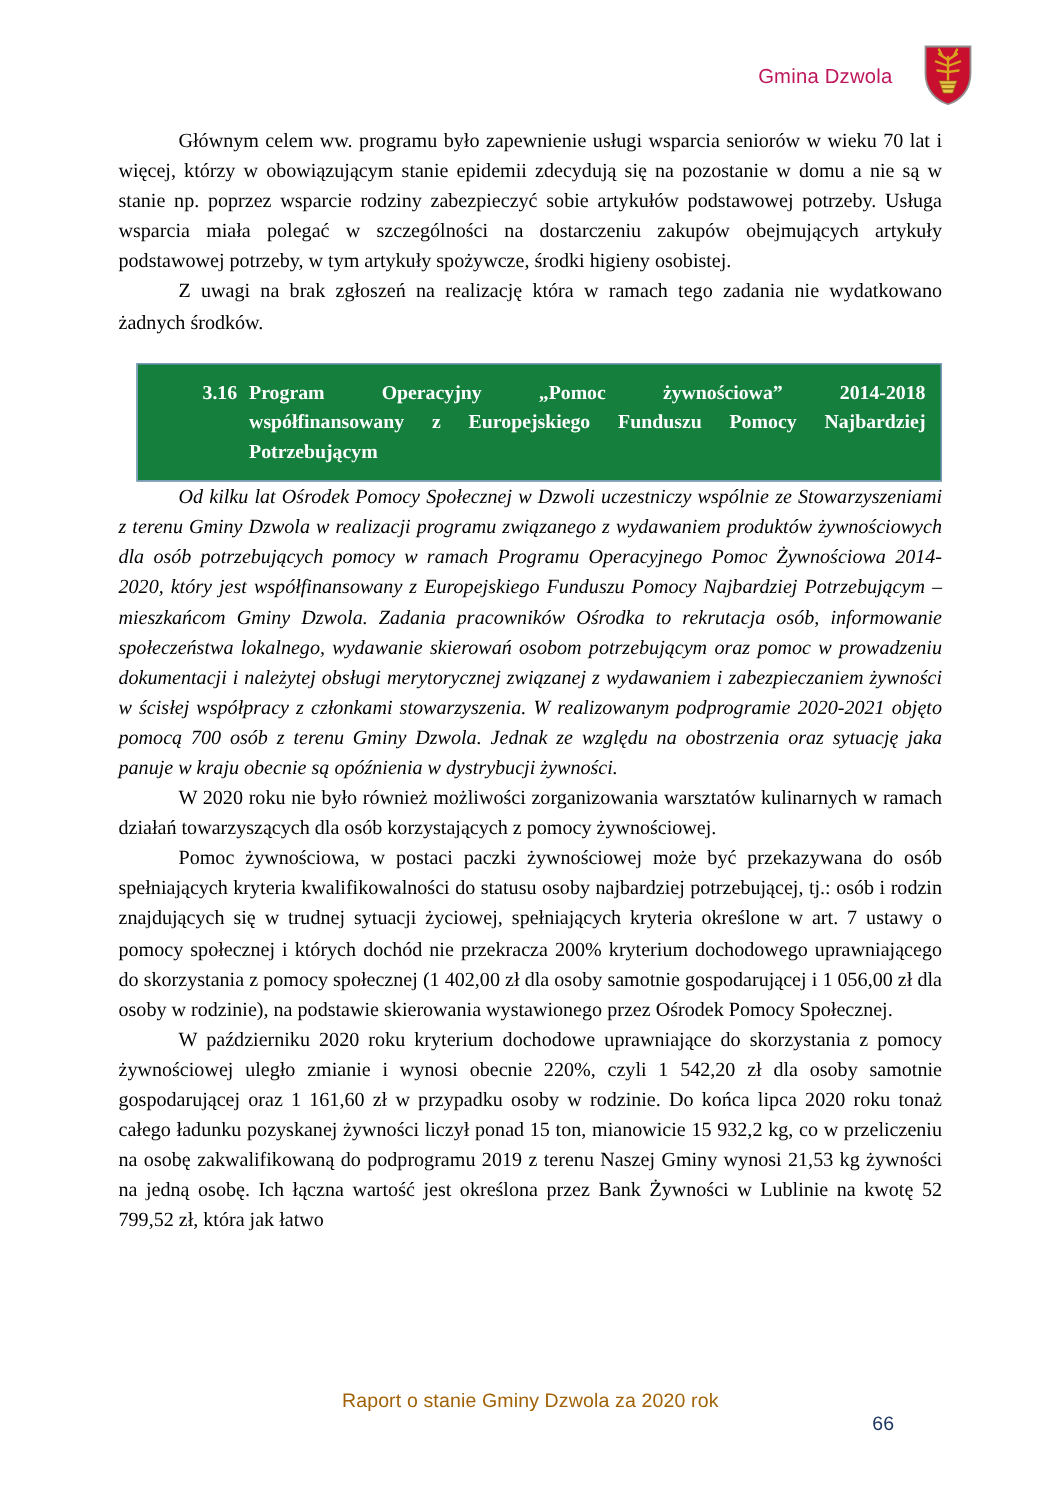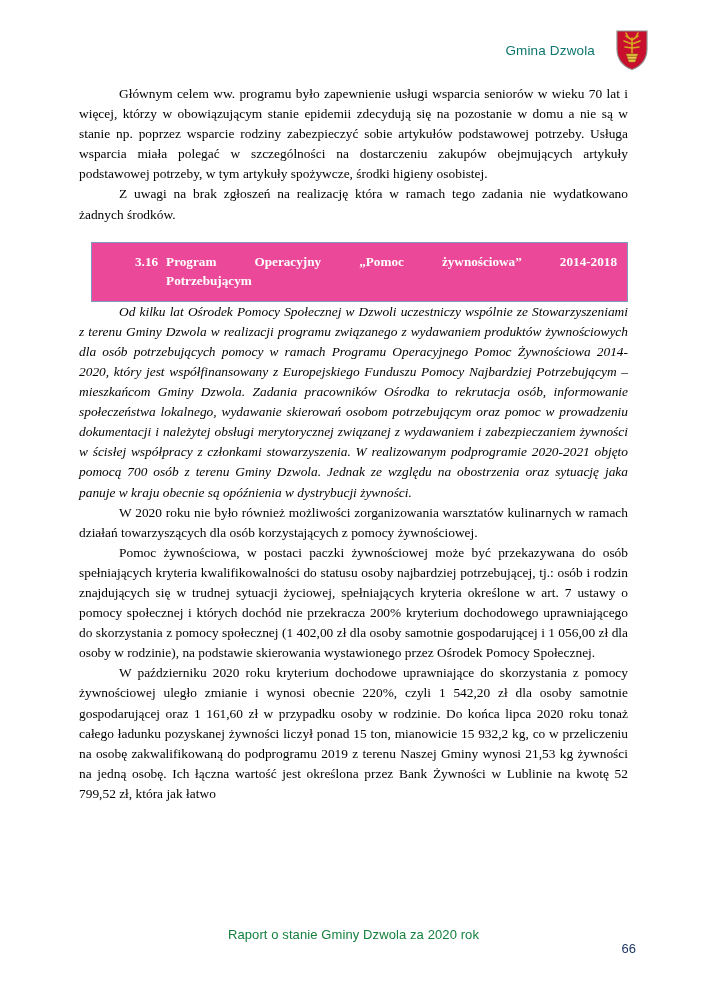--- a/index.html
+++ b/index.html
@@ -34,21 +34,21 @@
     height: 56px;
     display: flex;
     align-items: center;
     justify-content: flex-end;
     padding-right: 58px;
     box-sizing: border-box;
   }
   .header-title {
     font-family: "Liberation Sans", "DejaVu Sans", sans-serif;
     font-size: 13.5px;
-    color: #0f766e;
+    color: #be185d;
     letter-spacing: 0.15px;
     margin-right: 20px;
     white-space: nowrap;
   }
   .crest {
     width: 34px;
     height: 42px;
     display: block;
   }
 
@@ -69,21 +69,21 @@
     font-family: "Liberation Serif", "DejaVu Serif", serif;
     -webkit-hyphens: none;
     hyphens: none;
   }
 
   
   .section-box {
     margin: 17px 0 0 12px;
     width: 537px;
     box-sizing: border-box;
-    background: #ec4899;
+    background: #15803d;
     border: 1px solid #7f9ac0;
     color: #ffffff;
     padding: 9px 10px 10px 10px;
     display: flex;
     align-items: flex-start;
   }
   .section-number {
     font-weight: bold;
     font-size: 13.2px;
     line-height: 19.5px;
@@ -115,30 +115,30 @@
   .doc-footer {
     position: absolute;
     left: 0;
     top: 925px;
     width: 707px;
     text-align: center;
   }
   .footer-text {
     font-family: "Liberation Sans", "DejaVu Sans", sans-serif;
     font-size: 13px;
-    color: #15803d;
+    color: #a16207;
     letter-spacing: 0.1px;
   }
   .page-number {
     position: absolute;
     left: 0;
     top: 941px;
     width: 707px;
     text-align: right;
-    padding-right: 71px;
+    padding-right: 111px;
     box-sizing: border-box;
     font-family: "Liberation Sans", "DejaVu Sans", sans-serif;
     font-size: 13px;
     color: #1f3864;
   }
 </style>
 </head>
 <body>
 
 <div class="page">
@@ -171,20 +171,21 @@
 
   <div class="content">
 
     <p class="body-par">Głównym celem ww.  programu było zapewnienie usługi wsparcia seniorów w wieku 70 lat i więcej, którzy w obowiązującym stanie epidemii zdecydują się na pozostanie w domu a nie są w stanie np. poprzez wsparcie rodziny zabezpieczyć sobie artykułów podstawowej potrzeby. Usługa wsparcia miała polegać w szczególności na dostarczeniu zakupów obejmujących artykuły podstawowej potrzeby, w tym artykuły spożywcze, środki higieny osobistej.</p>
     <p class="body-par">Z uwagi na brak zgłoszeń na realizację która w ramach tego zadania nie wydatkowano żadnych środków.</p>
 
     <div class="section-box">
       <span class="section-number">3.16</span>
       <span class="section-title">
         <span class="section-title-line spread">Program Operacyjny „Pomoc żywnościowa” 2014-2018</span>
+        <span class="section-title-line spread">współfinansowany z Europejskiego Funduszu Pomocy Najbardziej</span>
         <span class="section-title-line">Potrzebującym</span>
       </span>
     </div>
 
     <p class="body-par after-box">Od kilku lat Ośrodek Pomocy Społecznej w Dzwoli uczestniczy  wspólnie ze Stowarzyszeniami z terenu Gminy Dzwola w realizacji programu związanego z wydawaniem produktów żywnościowych dla osób  potrzebujących pomocy  w ramach Programu Operacyjnego Pomoc Żywnościowa 2014-2020, który jest współfinansowany z Europejskiego Funduszu Pomocy Najbardziej Potrzebującym – mieszkańcom Gminy Dzwola. Zadania  pracowników Ośrodka to rekrutacja osób, informowanie społeczeństwa lokalnego, wydawanie skierowań osobom potrzebującym oraz pomoc w prowadzeniu dokumentacji i należytej obsługi merytorycznej związanej z wydawaniem i zabezpieczaniem żywności w ścisłej współpracy z członkami stowarzyszenia. W realizowanym podprogramie 2020-2021 objęto pomocą 700 osób z terenu Gminy Dzwola. Jednak ze względu na obostrzenia oraz sytuację jaka panuje w kraju obecnie są opóźnienia  w dystrybucji żywności.</p>
     <p class="body-par">W 2020 roku  nie było  również możliwości zorganizowania warsztatów kulinarnych w ramach działań towarzyszących  dla osób korzystających z pomocy żywnościowej.</p>
     <p class="body-par">Pomoc żywnościowa, w postaci paczki żywnościowej może być przekazywana do osób spełniających kryteria kwalifikowalności do statusu osoby najbardziej potrzebującej, tj.: osób i rodzin znajdujących się w trudnej sytuacji życiowej, spełniających kryteria określone w art. 7 ustawy o pomocy społecznej i których dochód nie przekracza 200% kryterium dochodowego uprawniającego do skorzystania z pomocy społecznej (1 402,00 zł dla osoby samotnie gospodarującej i 1 056,00 zł dla osoby w rodzinie), na podstawie skierowania wystawionego przez Ośrodek Pomocy Społecznej.</p>
     <p class="body-par">W październiku 2020 roku kryterium dochodowe uprawniające do skorzystania z pomocy żywnościowej uległo zmianie i wynosi obecnie 220%, czyli 1 542,20 zł dla osoby samotnie gospodarującej oraz 1 161,60 zł w przypadku osoby w rodzinie. Do końca lipca 2020 roku tonaż całego ładunku pozyskanej żywności liczył ponad 15 ton, mianowicie 15 932,2 kg, co w przeliczeniu na osobę zakwalifikowaną do podprogramu 2019 z terenu Naszej Gminy wynosi 21,53 kg żywności na jedną osobę. Ich łączna wartość jest określona przez Bank Żywności w Lublinie na kwotę 52 799,52 zł, która jak łatwo</p>
 
   </div>

